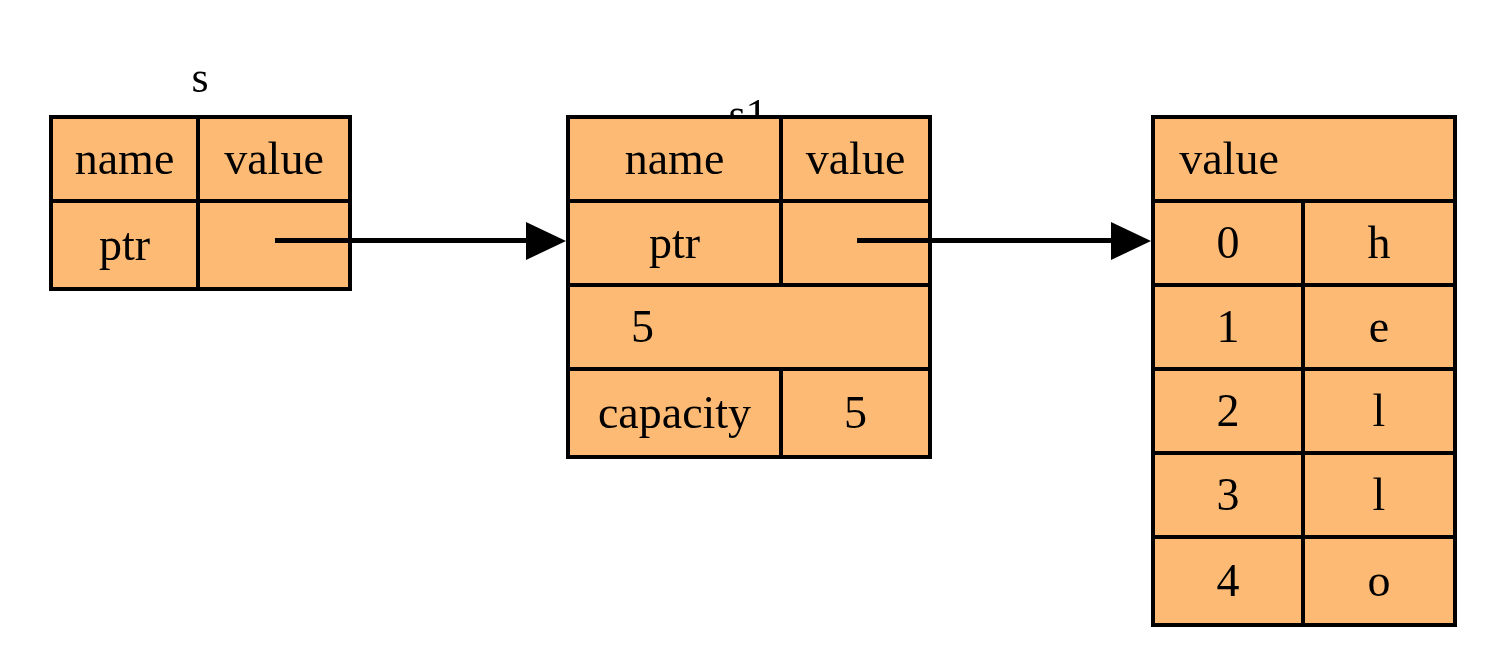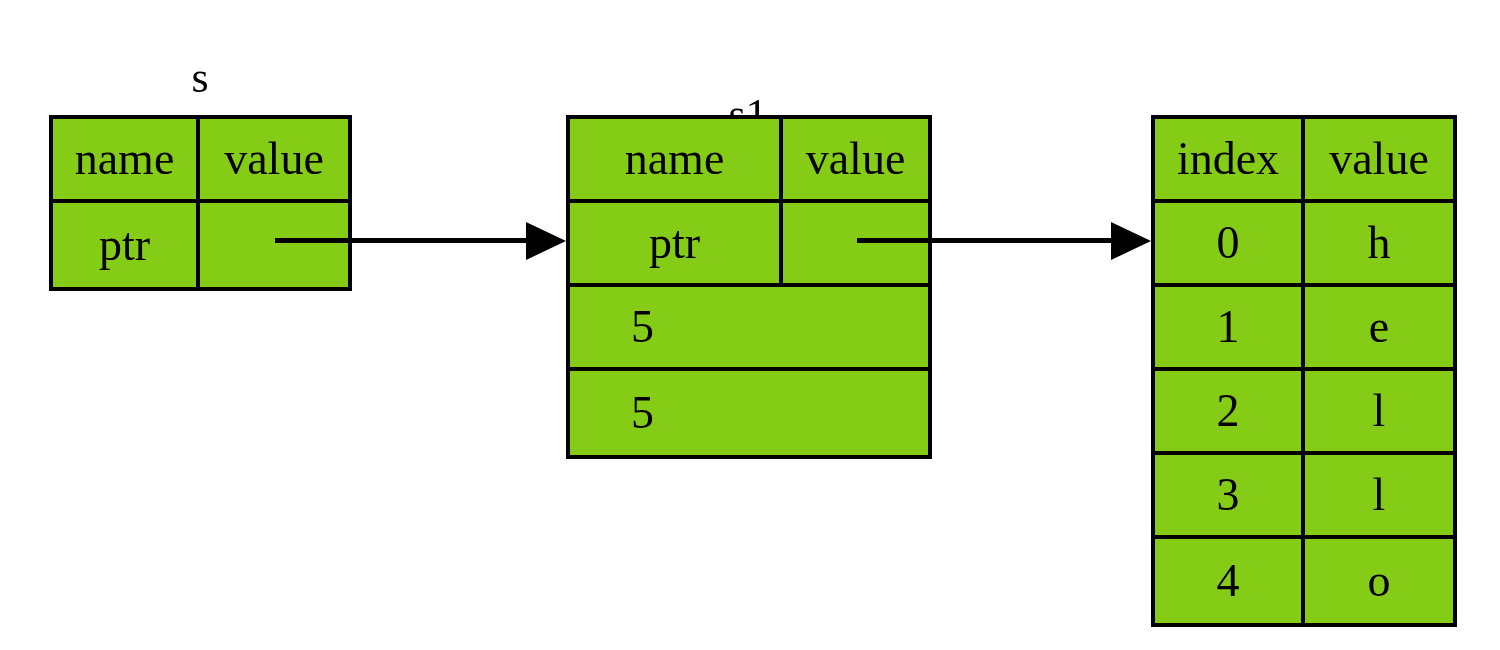--- a/index.html
+++ b/index.html
@@ -15,21 +15,21 @@
     overflow: hidden;
     font-family: "Liberation Serif", "DejaVu Serif", serif;
     color: #000000;
   }
 
   
   .table-block {
     position: absolute;
     box-sizing: border-box;
     border: 4px solid #000000;
-    background: #84cc16;
+    background: #fdba74;
   }
   .trow {
     position: relative;
     box-sizing: border-box;
     display: flex;
     height: 84px;
     border-bottom: 4px solid #000000;
   }
   .trow:last-child {
     border-bottom: none;
@@ -136,27 +136,27 @@
       <div class="tcell right-col">value</div>
     </div>
     <div class="trow">
       <div class="tcell left-col">ptr</div>
       <div class="tcell right-col"></div>
     </div>
     <div class="trow">
       <div class="tcell right-col">5</div>
     </div>
     <div class="trow">
+      <div class="tcell left-col">capacity</div>
       <div class="tcell right-col">5</div>
     </div>
   </div>
 
   <div class="table-block" id="table-buffer">
     <div class="trow">
-      <div class="tcell left-col">index</div>
       <div class="tcell right-col">value</div>
     </div>
     <div class="trow">
       <div class="tcell left-col">0</div>
       <div class="tcell right-col">h</div>
     </div>
     <div class="trow">
       <div class="tcell left-col">1</div>
       <div class="tcell right-col">e</div>
     </div>

